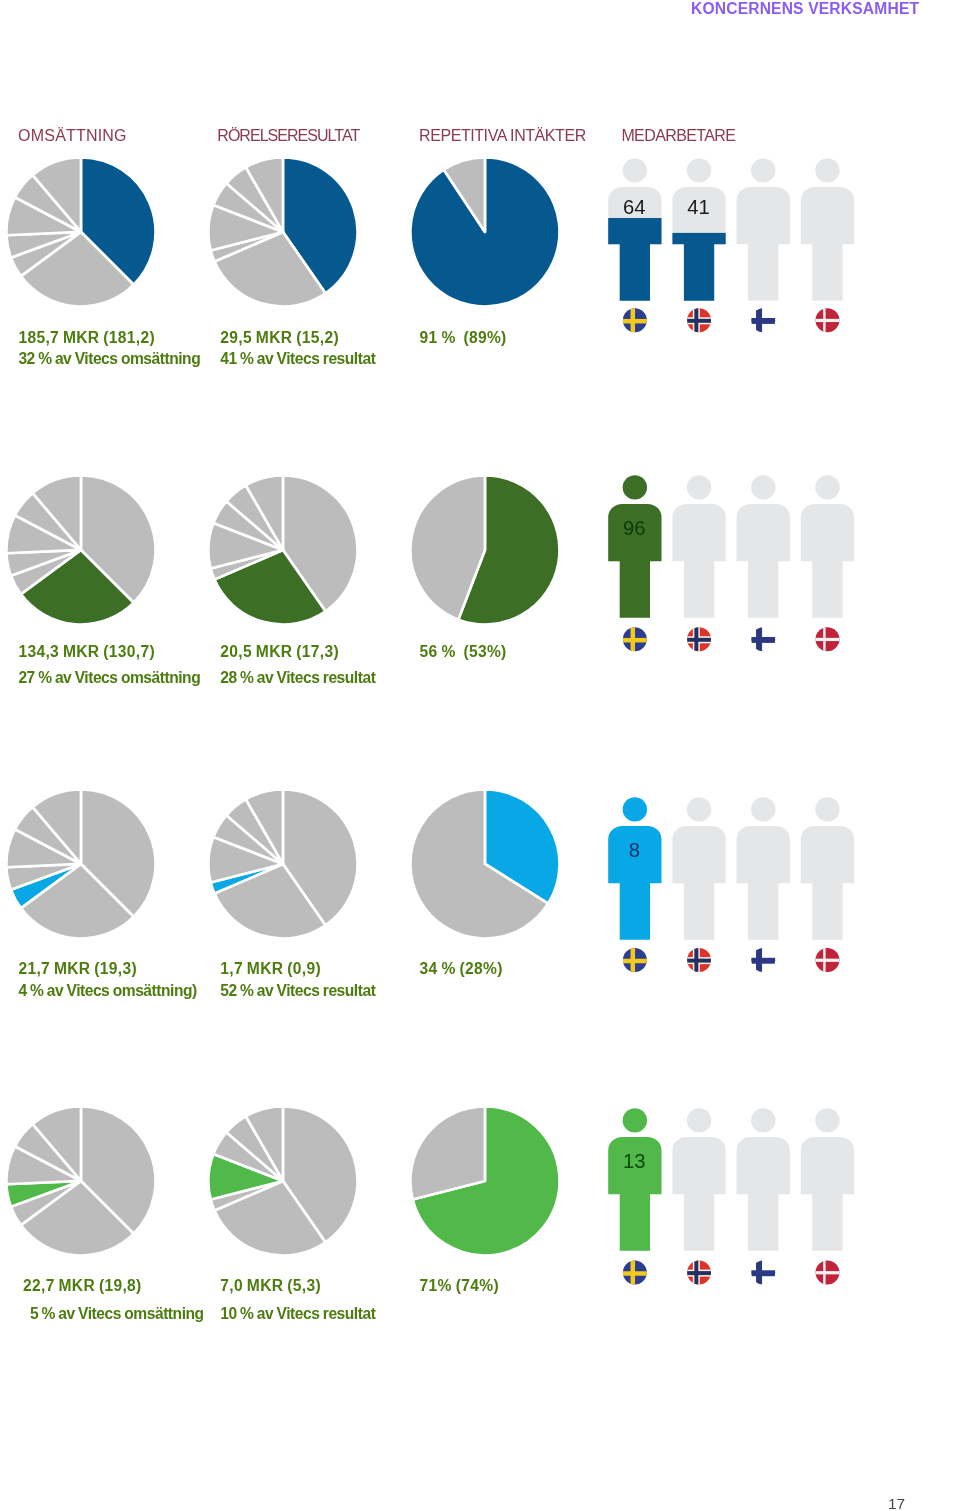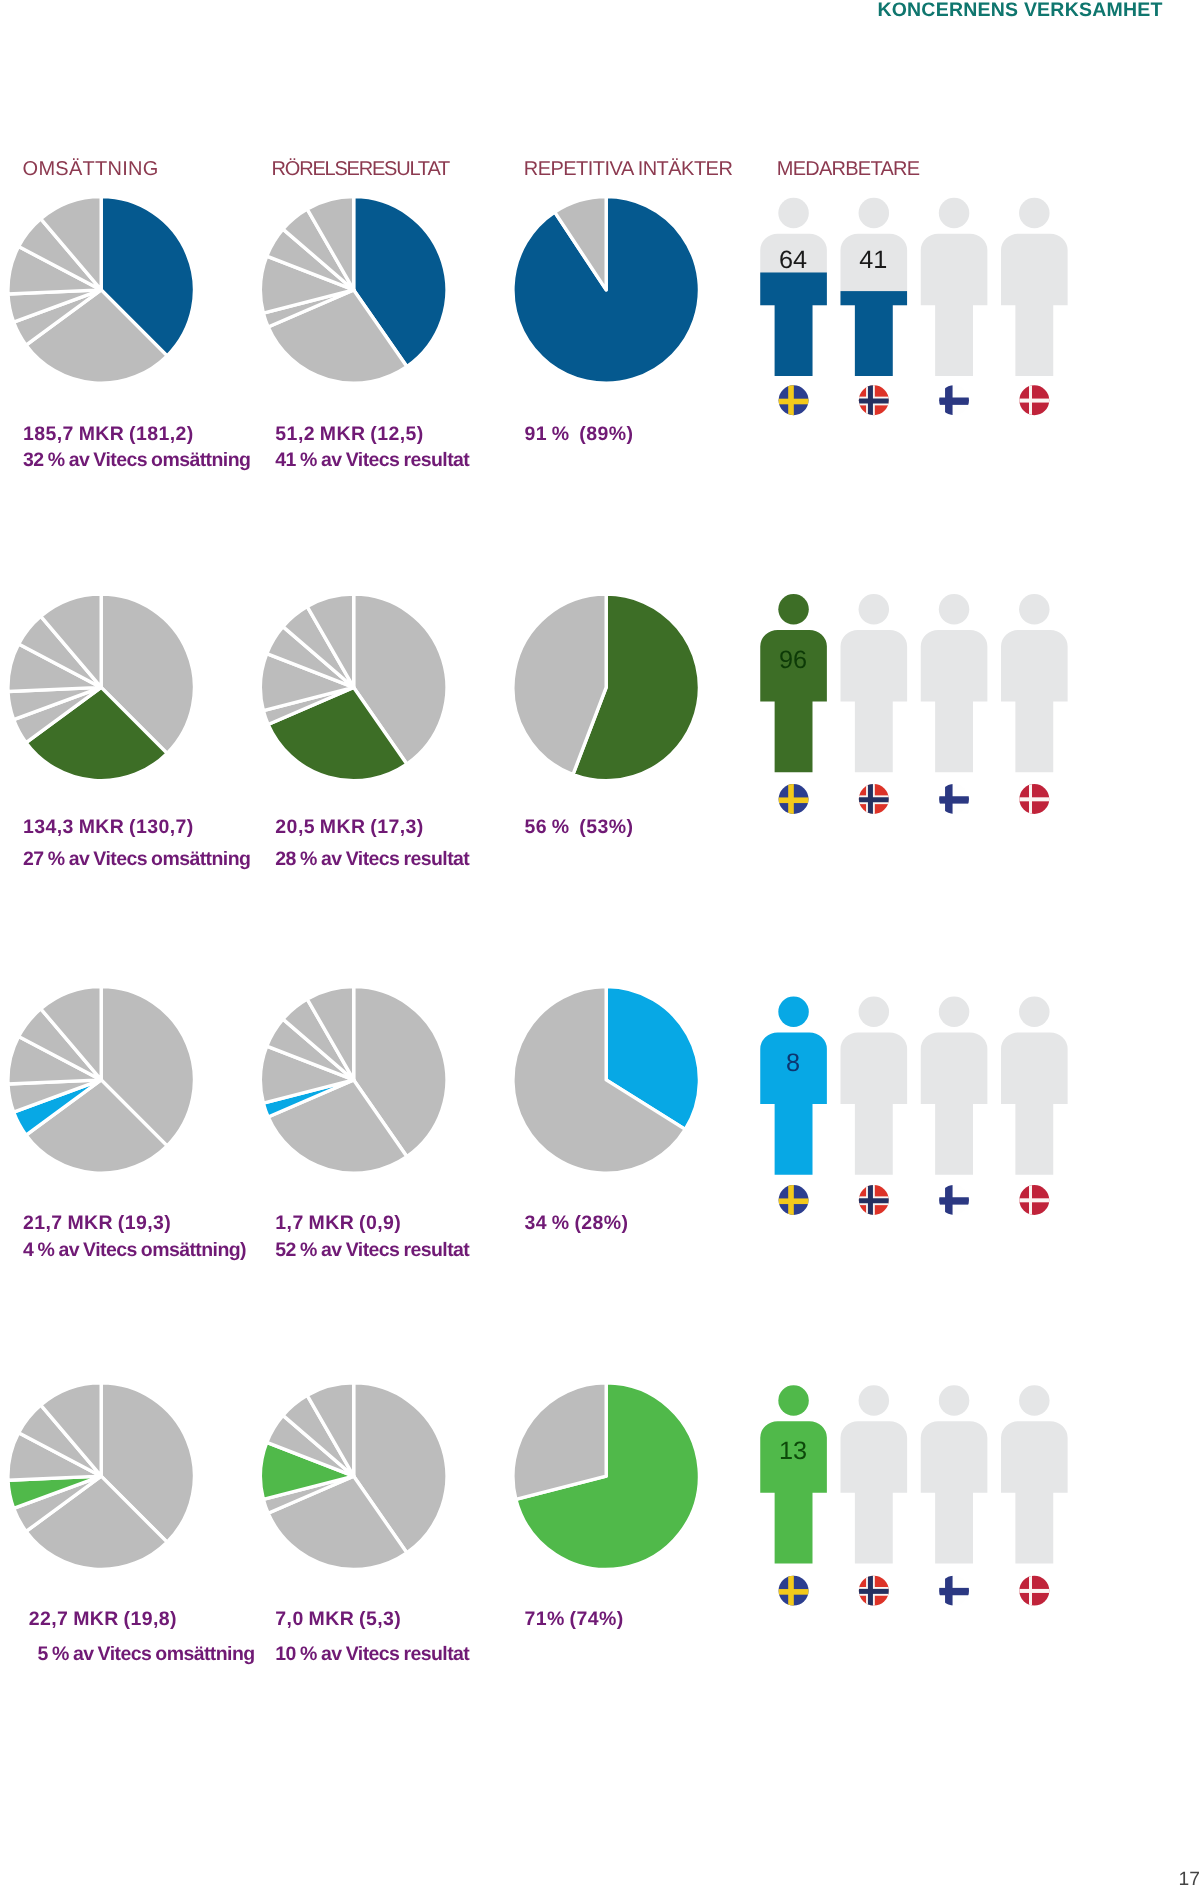--- a/index.html
+++ b/index.html
@@ -1,32 +1,32 @@
 <!DOCTYPE html>
 <html><head>
 <meta charset="utf-8">
 <style>
   html,body{margin:0;padding:0;background:#fff;}
   body{width:960px;height:1511px;position:relative;overflow:hidden;
        font-family:"Liberation Sans",sans-serif;color:#1a1a1a;
        -webkit-font-smoothing:antialiased;}
   .page{position:absolute;left:0;top:0;width:960px;height:1511px;}
-  #doc-title{position:absolute;left:691px;top:1.4px;width:250px;text-align:center;
-             font-size:15.6px;font-weight:bold;color:#0f766e;letter-spacing:0.18px;line-height:1;}
-  #page-num{position:absolute;left:888px;top:1495.5px;width:72px;text-align:right;
+  #doc-title{position:absolute;left:691px;top:1.4px;width:250px;text-align:left;
+             font-size:15.6px;font-weight:bold;color:#8b5cf6;letter-spacing:0.18px;line-height:1;}
+  #page-num{position:absolute;left:888px;top:1495.5px;width:72px;text-align:left;
             font-size:15.4px;color:#444;line-height:1;}
   .colhead{position:absolute;font-size:16px;color:#8c3a50;white-space:nowrap;line-height:1;}
   #ch0{letter-spacing:0.2px}
   #ch1{letter-spacing:-0.97px}
   #ch2{letter-spacing:-0.42px}
   #ch3{letter-spacing:-0.6px}
   svg.pie{position:absolute;display:block;}
   svg.people{position:absolute;left:0;width:960px;height:400px;display:block;pointer-events:none;}
   svg.people text{font-family:"Liberation Sans",sans-serif;}
-  .lbl{position:absolute;font-size:15.6px;font-weight:bold;color:#701a75;white-space:pre;line-height:1;margin-top:10px;}
+  .lbl{position:absolute;font-size:15.6px;font-weight:bold;color:#4d7c0f;white-space:pre;line-height:1;}
   .lbl.v{letter-spacing:0.33px;word-spacing:-0.8px;}
   .lbl.s{letter-spacing:-0.47px;word-spacing:-0.5px;}
 </style>
 </head>
 <body>
 
 <div class="page">
   <div id="doc-title">KONCERNENS VERKSAMHET</div>
 
   <div class="colhead" id="ch0" style="left:18.1px;top:128.3px">OMSÄTTNING</div>
@@ -146,21 +146,21 @@
             <g clip-path="url(#fc-0-3)">
               <rect x="814.50" y="307.25" width="25.90" height="25.90" fill="#c0233a"></rect>
               <rect x="814.50" y="318.85" width="25.90" height="3.20" fill="#fbf4f2"></rect>
               <rect x="823.20" y="307.25" width="2.40" height="25.90" fill="#fbf4f2"></rect>
             </g>
           </g>
         </g>
       </svg>
       <div class="lbl v" style="left:18.4px;top:330.00px">185,7 MKR (181,2)</div>
       <div class="lbl s" style="left:18.4px;top:351.00px">32 % av Vitecs omsättning</div>
-      <div class="lbl v" style="left:220.3px;top:330.00px">51,2 MKR (12,5)</div>
+      <div class="lbl v" style="left:220.3px;top:330.00px">29,5 MKR (15,2)</div>
       <div class="lbl s" style="left:220.3px;top:351.00px">41 % av Vitecs resultat</div>
       <div class="lbl v" style="left:419.6px;top:330.00px">91 %  (89%)</div>
       <svg class="pie" style="left:4.8999999999999995px;top:473.90000000000003px;width:151.9px;height:151.9px" viewBox="0 0 151.9 151.9">
         <g stroke="#ffffff" stroke-width="2.7" stroke-linejoin="round" stroke-miterlimit="2">
           <path d="M 75.95 75.95 L 75.95 1.35 A 74.6 74.6 0 0 1 128.70 128.70 Z" fill="#bcbcbc"></path>
           <path d="M 75.95 75.95 L 128.70 128.70 A 74.6 74.6 0 0 1 15.87 120.18 Z" fill="#3d6e26"></path>
           <path d="M 75.95 75.95 L 15.87 120.18 A 74.6 74.6 0 0 1 5.92 101.66 Z" fill="#bcbcbc"></path>
           <path d="M 75.95 75.95 L 5.92 101.66 A 74.6 74.6 0 0 1 1.42 79.23 Z" fill="#bcbcbc"></path>
           <path d="M 75.95 75.95 L 1.42 79.23 A 74.6 74.6 0 0 1 9.91 41.25 Z" fill="#bcbcbc"></path>
           <path d="M 75.95 75.95 L 9.91 41.25 A 74.6 74.6 0 0 1 27.68 19.07 Z" fill="#bcbcbc"></path>

